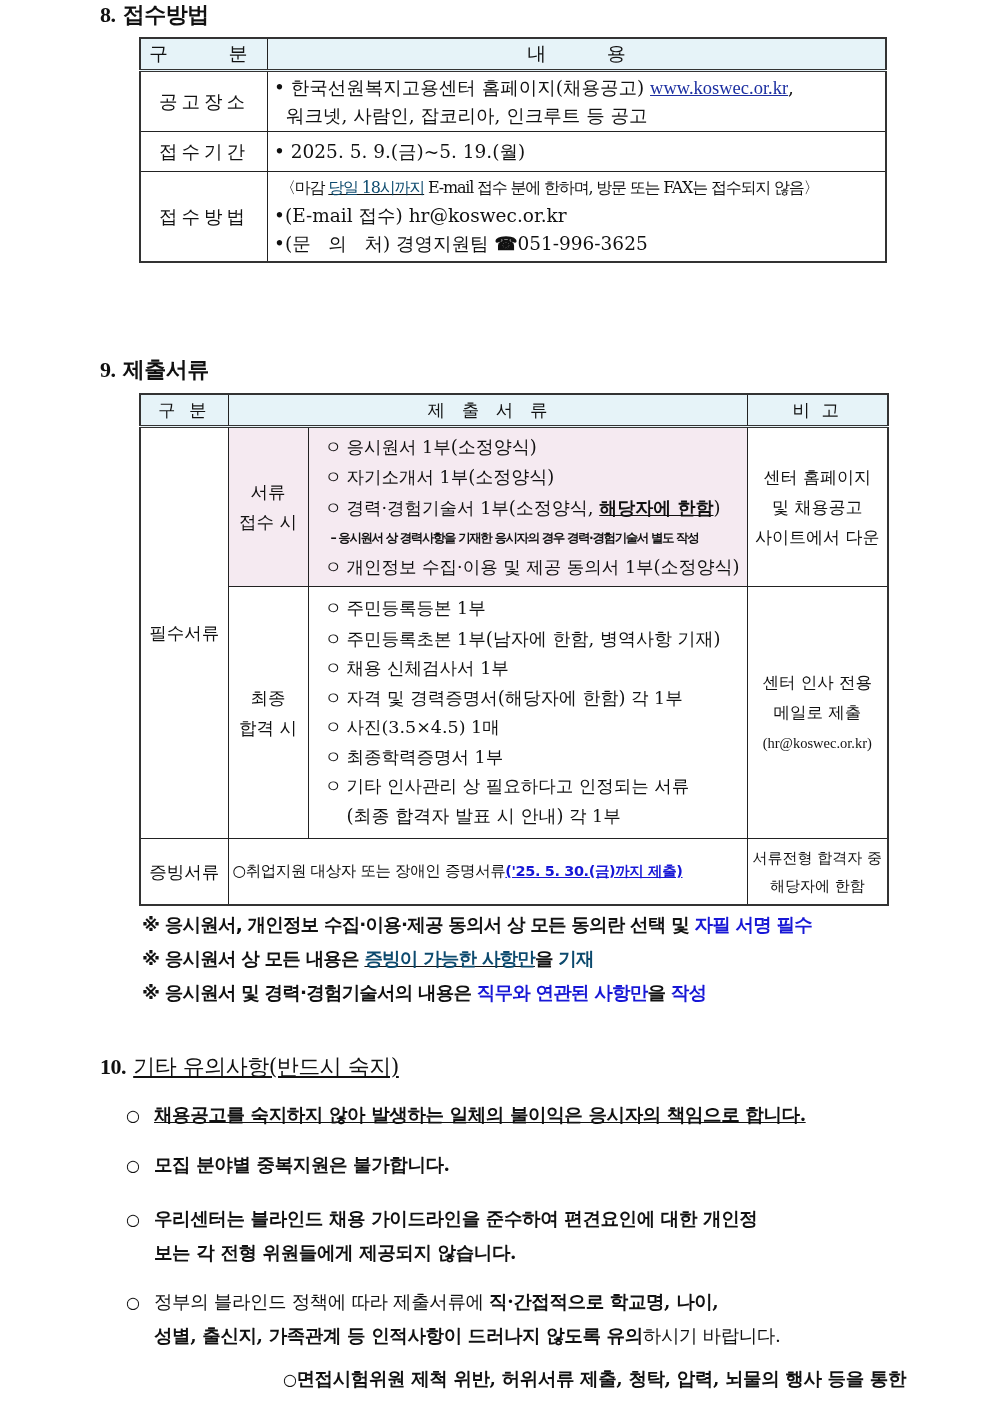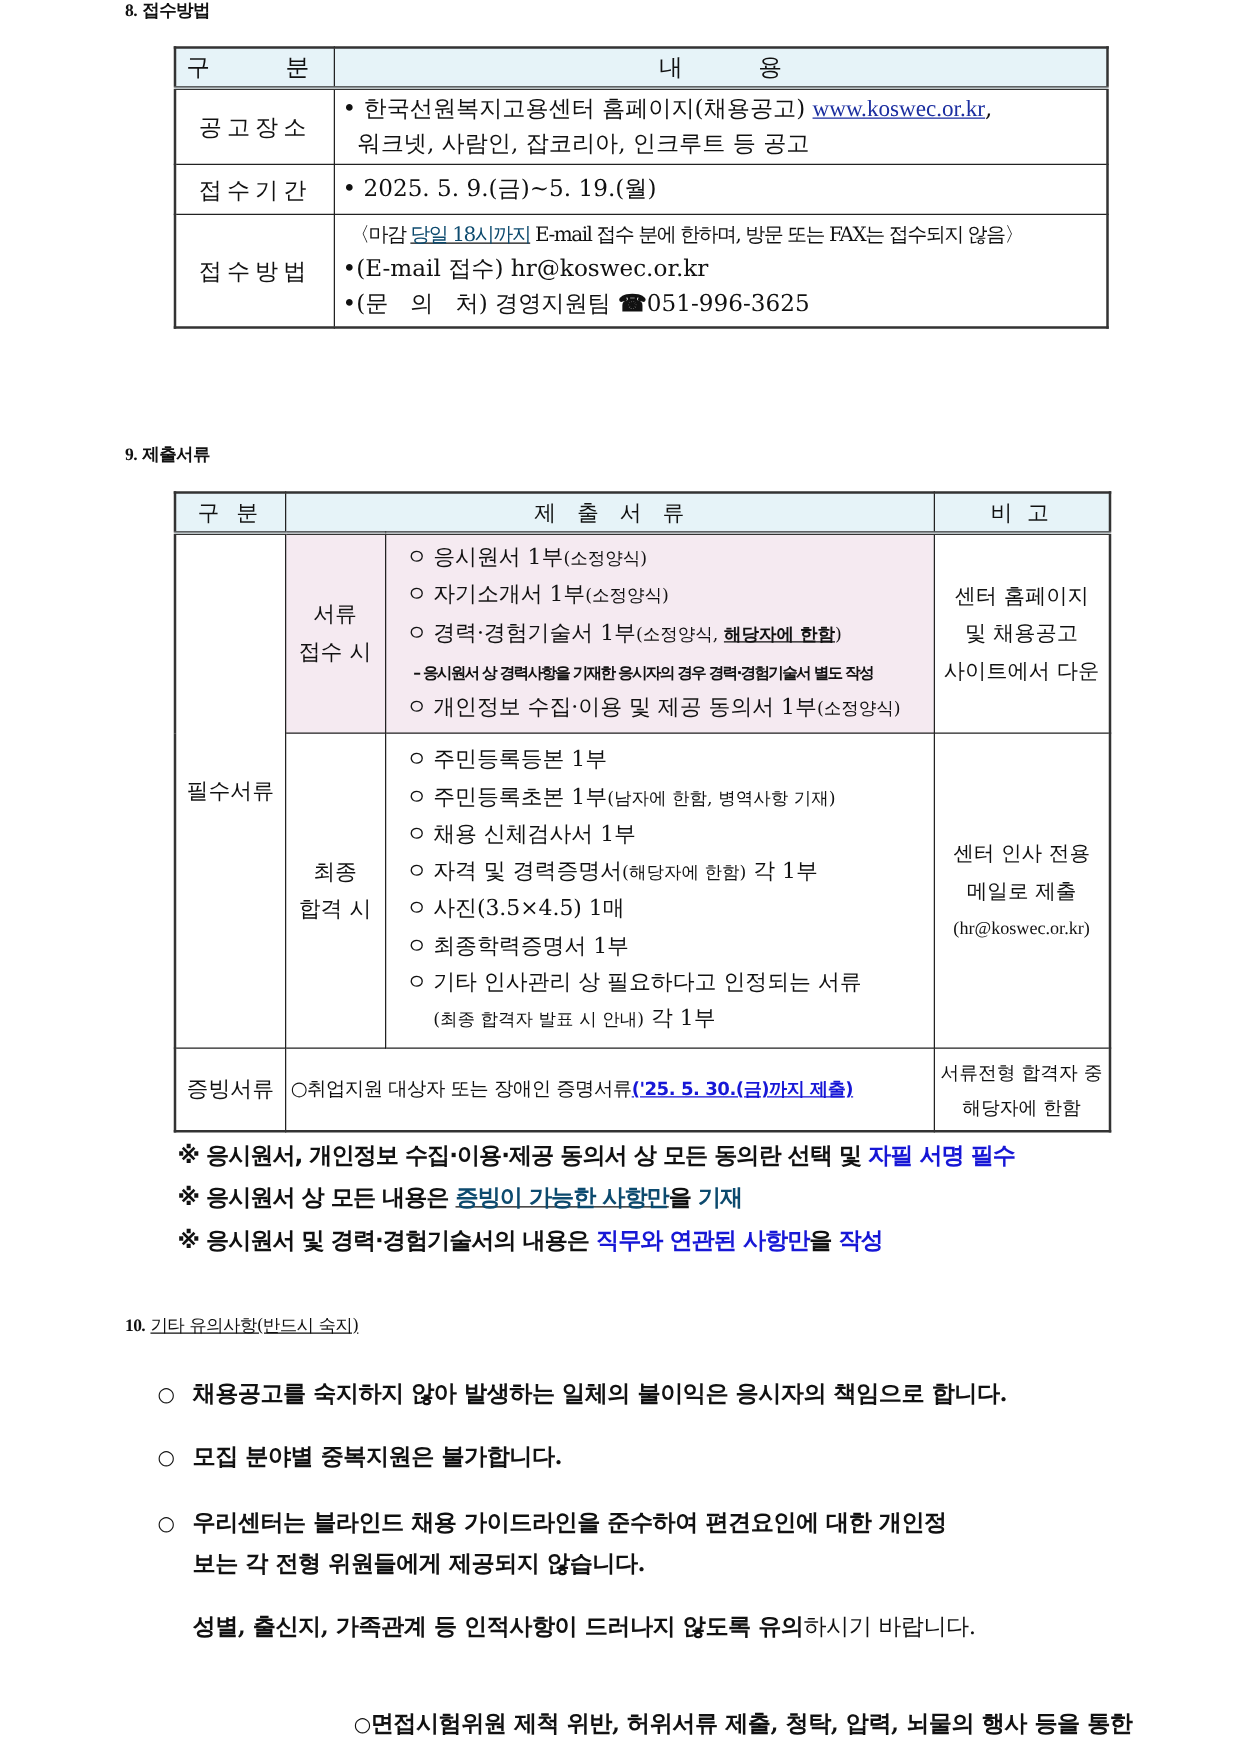--- a/index.html
+++ b/index.html
@@ -1,21 +1,21 @@
 <!DOCTYPE html>
 <html><head>
 <meta charset="utf-8">
 <style>
   html, body { margin: 0; padding: 0; background: #ffffff; }
   body {
     width: 992px; height: 1403px; position: relative; overflow: hidden;
     font-family: "DejaVu Serif", "Liberation Serif", serif; color: #111;
   }
   .abs { position: absolute; }
-  .h-sec { font-size: 14px; font-weight: bold; letter-spacing: -0.5px; }
+  .h-sec { font-size: 22px; font-weight: bold; letter-spacing: -0.5px; }
   .h-sec .num { font-family: "Liberation Serif", serif; }
 
   table { border-collapse: collapse; position: absolute; table-layout: fixed; }
   td, th { border: 1px solid #222; padding: 0; font-weight: normal; }
   .tbl { border: 2px solid #333; }
   .hdr { background: #e6f3f8; height: 30px; font-size: 19px; text-align: center; }
   .hdr-row td { border-bottom: 3px double #333; }
 
   
   #t8 { left: 139px; top: 37px; width: 748px; }
@@ -25,21 +25,21 @@
   .red { color: #0c4a6e; }
   .blue { color: #1717d6; }
   .small { font-size: 16px; letter-spacing: -1.2px; }
 
   
   #t9 { left: 139px; top: 393px; width: 748px; }
   #t9 td { font-size: 17.5px; }
   .pink { background: #f5eaf1; }
   .cell-center { text-align: center; vertical-align: middle; line-height: 30px; }
   .itemlist { padding: 4px 0 4px 16px; line-height: 29.3px; }
-  .itemlist .sub { font-size: 14px; }
+  .itemlist .sub { font-size: 18px; }
   .itemlist .dash { font-size: 12.5px; font-weight: bold; letter-spacing: -1.4px; padding-left: 6px; white-space: nowrap; font-family: "DejaVu Sans", sans-serif; }
   .bullet-o { display: inline-block; width: 22px; }
   .note { font-family: "DejaVu Sans", sans-serif; font-weight: bold; font-size: 18.5px; letter-spacing: -0.8px; }
 
   .sec10 { font-family: "DejaVu Serif", serif; font-size: 18.5px; font-weight: bold; letter-spacing: -0.4px; }
   .sec10 .o { display: inline-block; width: 28px; font-weight: normal; font-size: 16px; }
   .normal { font-weight: normal; }
 </style>
 </head>
 <body>
@@ -174,28 +174,29 @@
   <div>
     <span>※</span><span> 응시원서 및 경력·경험기술서의 내용은 </span><span class="blue">직무와 연관된 사항만</span><span>을 </span><span class="blue">작성</span>
   </div>
 </div>
 
 <div class="abs h-sec" style="left:100px; top:1052px;">
   <span class="num">10.</span>
   <span style="text-decoration:underline; font-weight:normal;">기타 유의사항(반드시 숙지)</span>
 </div>
 
-<div class="abs sec10" style="left:126px; top:1102px; width:780px;">
+<div class="abs sec10" style="left:126px; top:1102px; width:780px;text-decoration:underline;">
   <span class="o">○</span><span>채용공고를 숙지하지 않아 발생하는 일체의 불이익은 응시자의 책임으로 합니다.</span>
 </div>
 <div class="abs sec10" style="left:126px; top:1152px; width:780px;">
   <span class="o">○</span><span>모집 분야별 중복지원은 불가합니다.</span>
 </div>
 <div class="abs sec10" style="left:126px; top:1202px; width:780px; line-height:33px;">
   <div><span class="o">○</span><span>우리센터는 블라인드 채용 가이드라인을 준수하여 편견요인에 대한 개인정</span></div>
   <div style="padding-left:28px;">보는 각 전형 위원들에게 제공되지 않습니다.</div>
 </div>
 <div class="abs sec10" style="left:126px; top:1285px; width:780px; line-height:33px;">
+  <div><span class="o">○</span><span class="normal">정부의 블라인드 정책에 따라 제출서류에 </span><span>직·간접적으로 학교명, 나이,</span></div>
   <div style="padding-left:28px;"><span>성별, 출신지, 가족관계 등 인적사항이 드러나지 않도록 유의</span><span class="normal">하시기 바랍니다.</span></div>
 </div>
 <div class="abs sec10" style="left:126px; top:1366px; width:780px;text-align:right;">
   <span class="o">○</span><span>면접시험위원 제척 위반, 허위서류 제출, 청탁, 압력, 뇌물의 행사 등을 통한</span>
 </div>
 
 </body></html>

